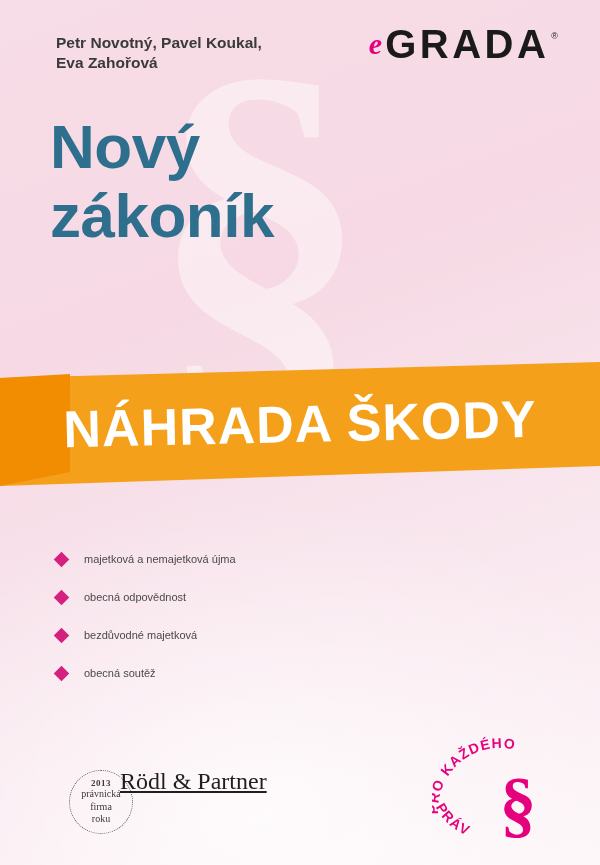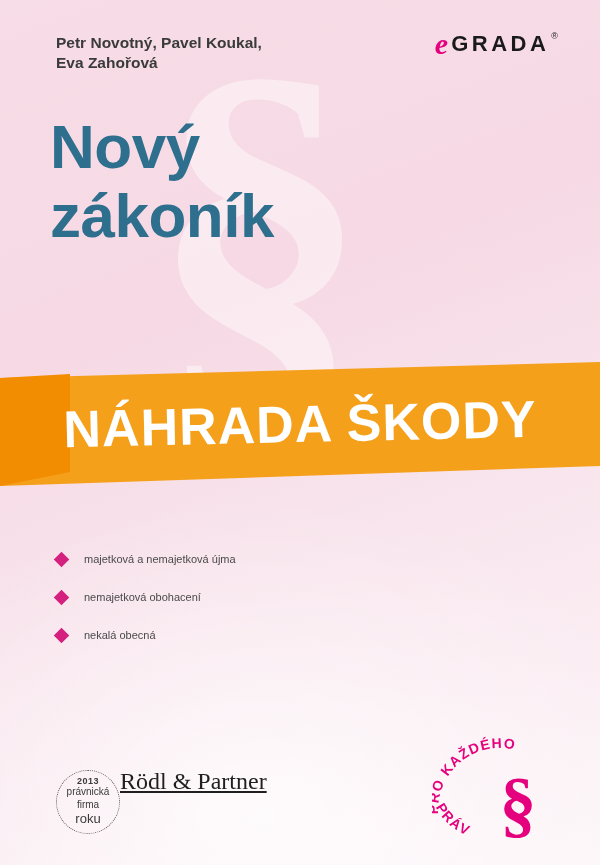--- a/index.html
+++ b/index.html
@@ -67,21 +67,21 @@
   .logo-e {
     font-family: "Liberation Serif", serif;
     font-style: italic;
     font-weight: bold;
     font-size: 30px;
     color: #e5007d;
     line-height: 1;
     margin-right: 3px;
   }
   .logo-word {
-    font-size: 22px;
+    font-size: 40px;
     font-weight: bold;
     letter-spacing: 3.5px;
     color: #1a1a1a;
     line-height: 1;
   }
   .logo-reg {
     font-size: 9px;
     color: #1a1a1a;
     margin-left: 2px;
     align-self: flex-start;
@@ -168,37 +168,38 @@
     flex: 0 0 auto;
   }
   .bullet-label {
     font-size: 11px;
     color: #4a4a4a;
   }
 
   
   .award {
     position: absolute;
-    left: 56px;
+    left: 69px;
     top: 770px;
     width: 62px;
     height: 62px;
     border-radius: 50%;
     border: 1.5px dotted #5a5a5a;
     display: flex;
     flex-direction: column;
     align-items: center;
     justify-content: center;
     color: #3a3a3a;
     text-align: left;
+    font-family: Liberation Serif, serif;
   }
   .award-year { font-size: 9px; font-weight: bold; letter-spacing: .5px; }
   .award-l1 { font-size: 10px; line-height: 1.25; }
   .award-l2 { font-size: 10px; line-height: 1.25; }
-  .award-l3 { font-size: 13px; line-height: 1.25; }
+  .award-l3 { font-size: 10px; line-height: 1.25; }
 
   .partner {
     position: absolute;
     left: 120px;
     top: 768px;
     font-family: "Liberation Serif", serif;
     font-size: 24px;
     color: #1f1f1f;
     letter-spacing: 0px;
     white-space: nowrap;
@@ -246,25 +247,29 @@
     </div>
   </div>
 
   <div class="bullets">
     <div class="bullet-row">
       <span class="bullet-dot"></span>
       <span class="bullet-label">majetková a nemajetková újma</span>
     </div>
     <div class="bullet-row">
       <span class="bullet-dot"></span>
-      <span class="bullet-label">nemajetková obohacení</span>
-    </div>
-    <div class="bullet-row">
-      <span class="bullet-dot"></span>
-      <span class="bullet-label">nekalá obecná</span>
+      <span class="bullet-label">obecná odpovědnost</span>
+    </div>
+    <div class="bullet-row">
+      <span class="bullet-dot"></span>
+      <span class="bullet-label">bezdůvodné majetková</span>
+    </div>
+    <div class="bullet-row">
+      <span class="bullet-dot"></span>
+      <span class="bullet-label">obecná soutěž</span>
     </div>
   </div>
 
   <div class="award">
     <div class="award-year">2013</div>
     <div class="award-l1">právnická</div>
     <div class="award-l2">firma</div>
     <div class="award-l3">roku</div>
   </div>
 

